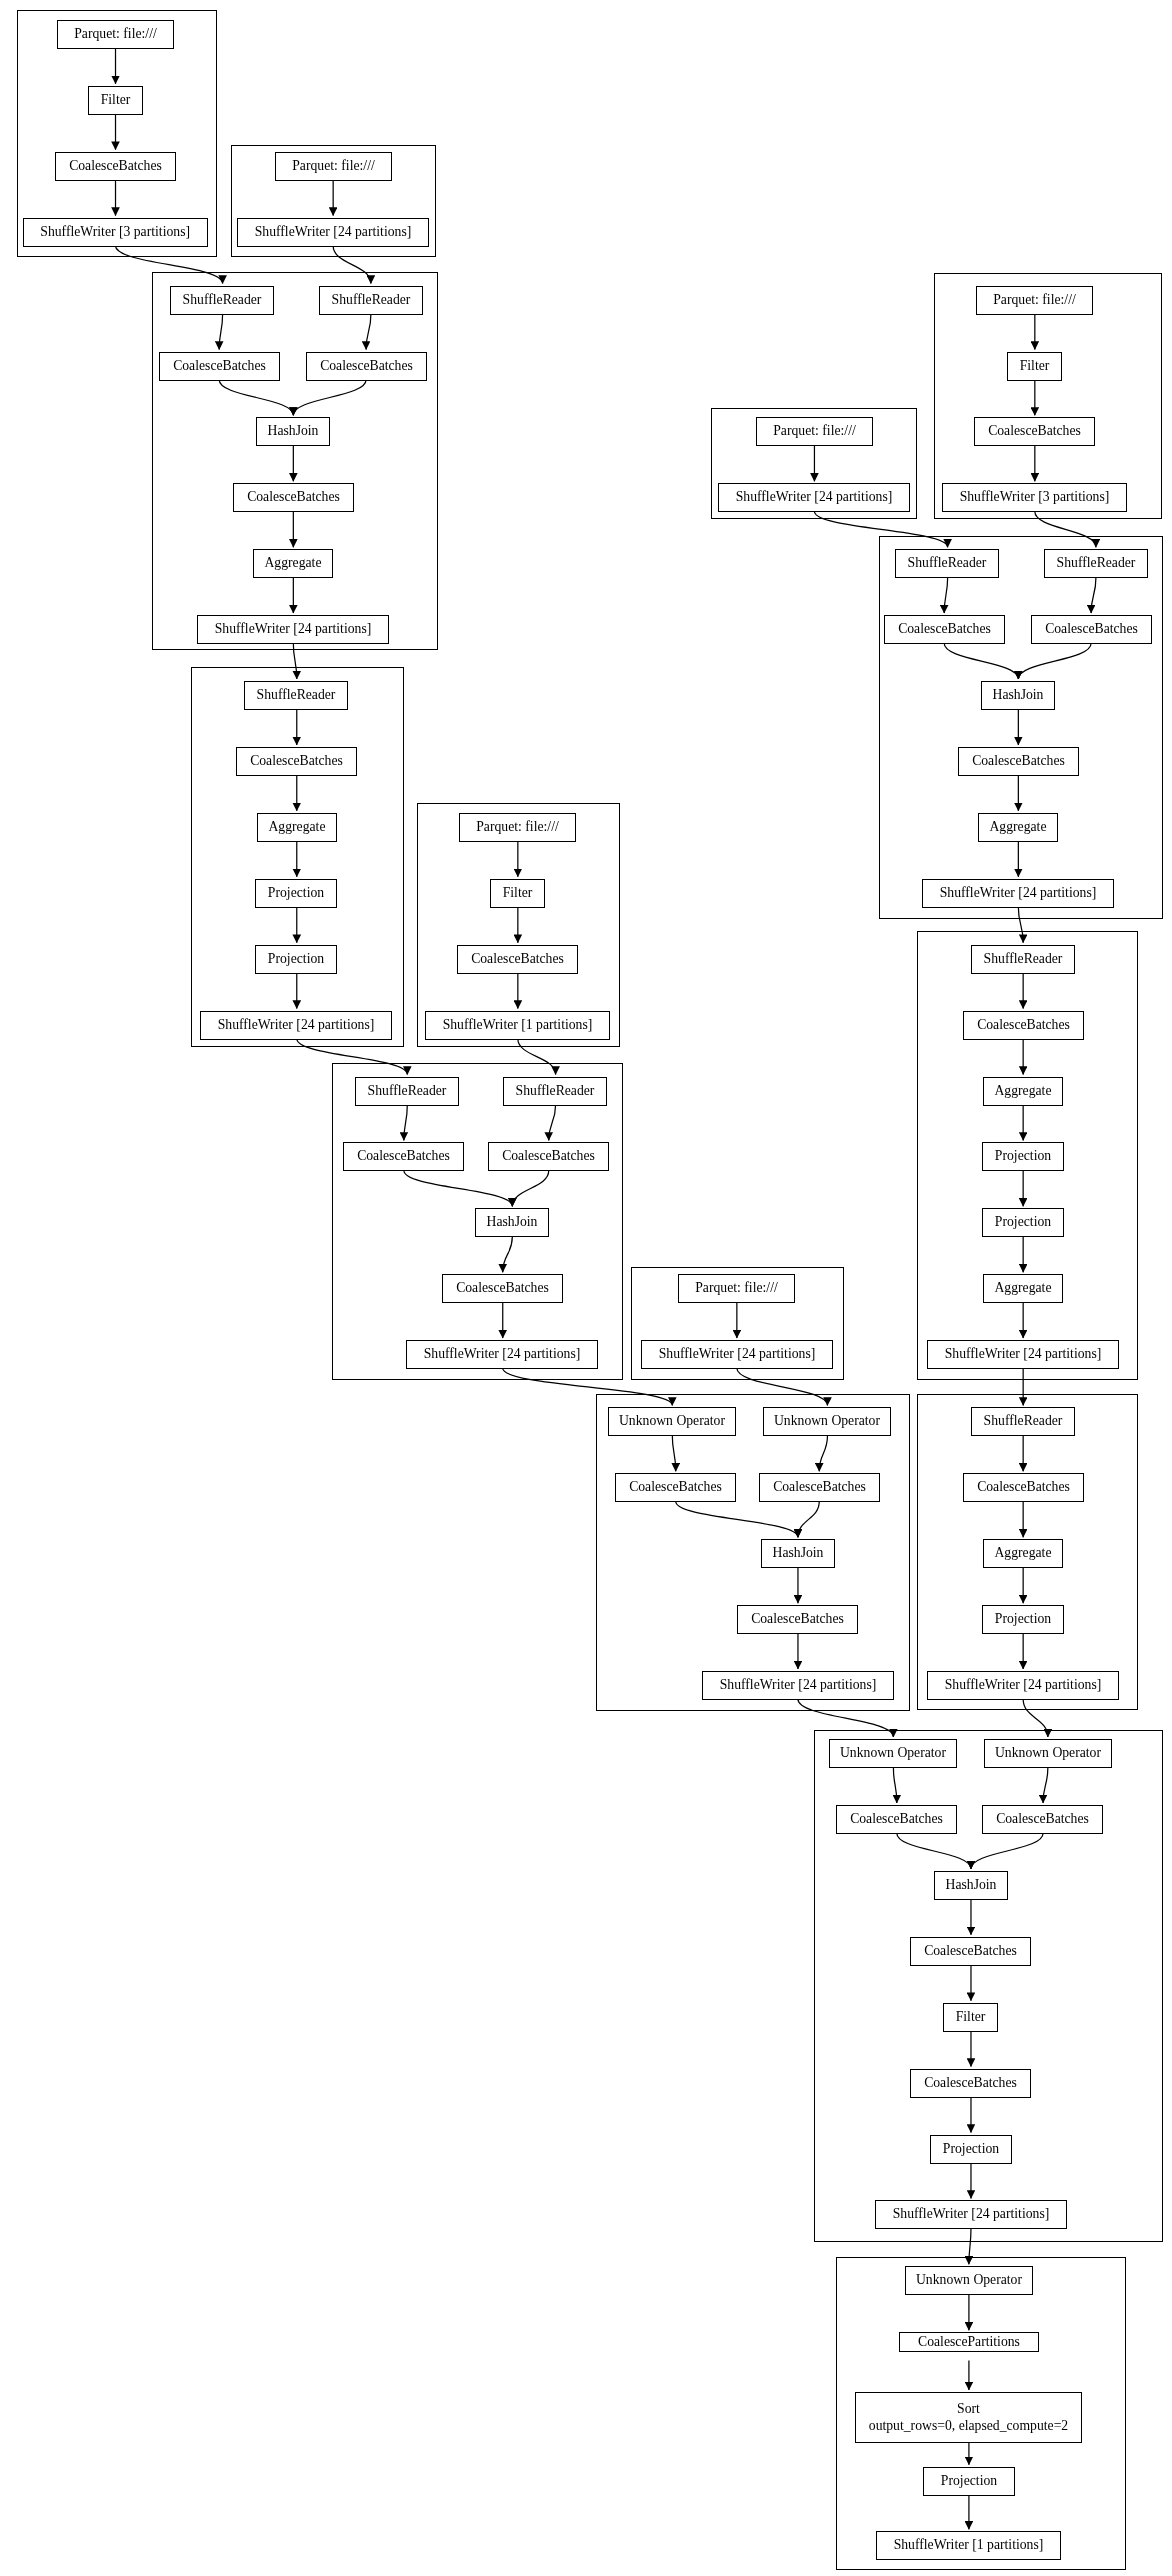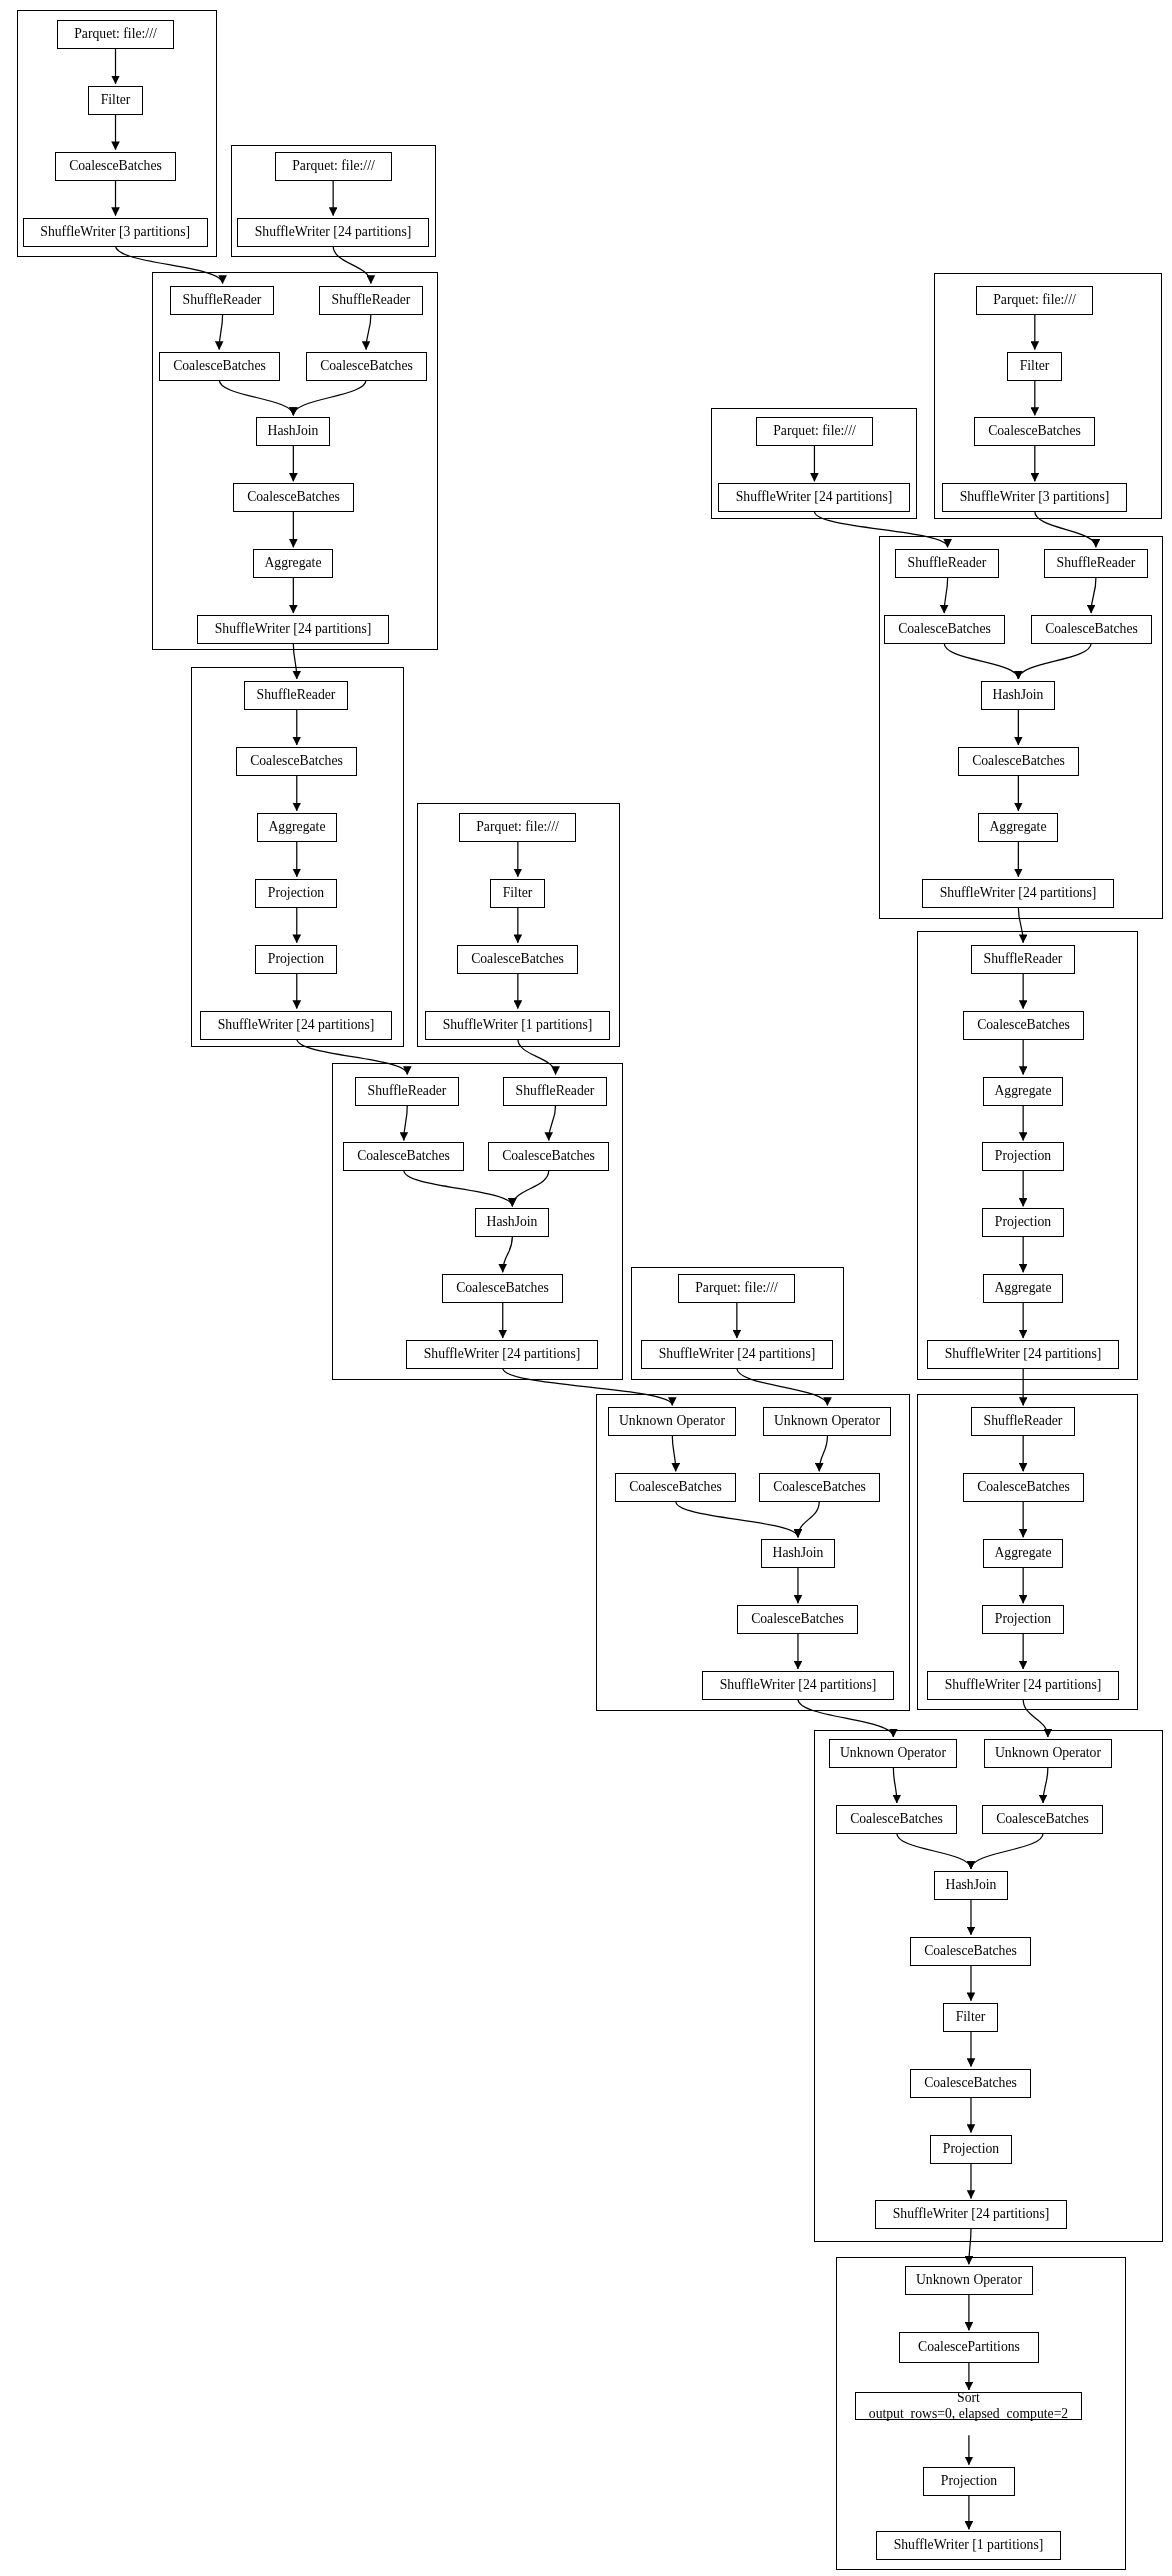--- a/index.html
+++ b/index.html
@@ -221,19 +221,19 @@
     <div class="node" style="left: 836px; top: 1805px; width: 121px; height: 29px;">CoalesceBatches</div>
     <div class="node" style="left: 982px; top: 1805px; width: 121px; height: 29px;">CoalesceBatches</div>
     <div class="node" style="left: 934px; top: 1871px; width: 74px; height: 29px;">HashJoin</div>
     <div class="node" style="left: 910px; top: 1937px; width: 121px; height: 29px;">CoalesceBatches</div>
     <div class="node" style="left: 943px; top: 2003px; width: 55px; height: 29px;">Filter</div>
     <div class="node" style="left: 910px; top: 2069px; width: 121px; height: 29px;">CoalesceBatches</div>
     <div class="node" style="left: 930px; top: 2135px; width: 82px; height: 29px;">Projection</div>
     <div class="node" style="left: 875px; top: 2200px; width: 192px; height: 29px;">ShuffleWriter [24 partitions]</div>
     <div class="cluster" style="left: 836px; top: 2257px; width: 290px; height: 313px;"></div>
     <div class="node" style="left: 905px; top: 2266px; width: 128px; height: 29px;">Unknown Operator</div>
-    <div class="node" style="left: 899px; top: 2332px; width: 140px; height: 31px;">CoalescePartitions</div>
-    <div class="node" style="left: 855px; top: 2392px; width: 227px; height: 28px;">Sort
+    <div class="node" style="left: 899px; top: 2332px; width: 140px; height: 20px;">CoalescePartitions</div>
+    <div class="node" style="left: 855px; top: 2392px; width: 227px; height: 51px;">Sort
 output_rows=0, elapsed_compute=2</div>
     <div class="node" style="left: 923px; top: 2467px; width: 92px; height: 29px;">Projection</div>
     <div class="node" style="left: 876px; top: 2531px; width: 185px; height: 29px;">ShuffleWriter [1 partitions]</div>
   </div>
 
 
 </body></html>

